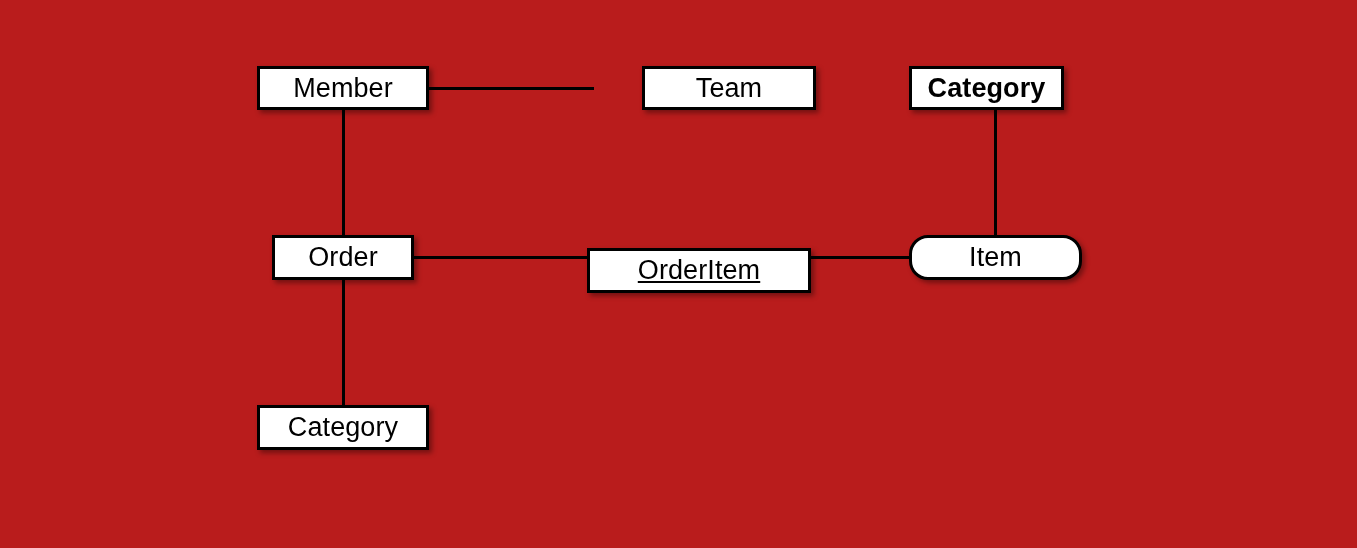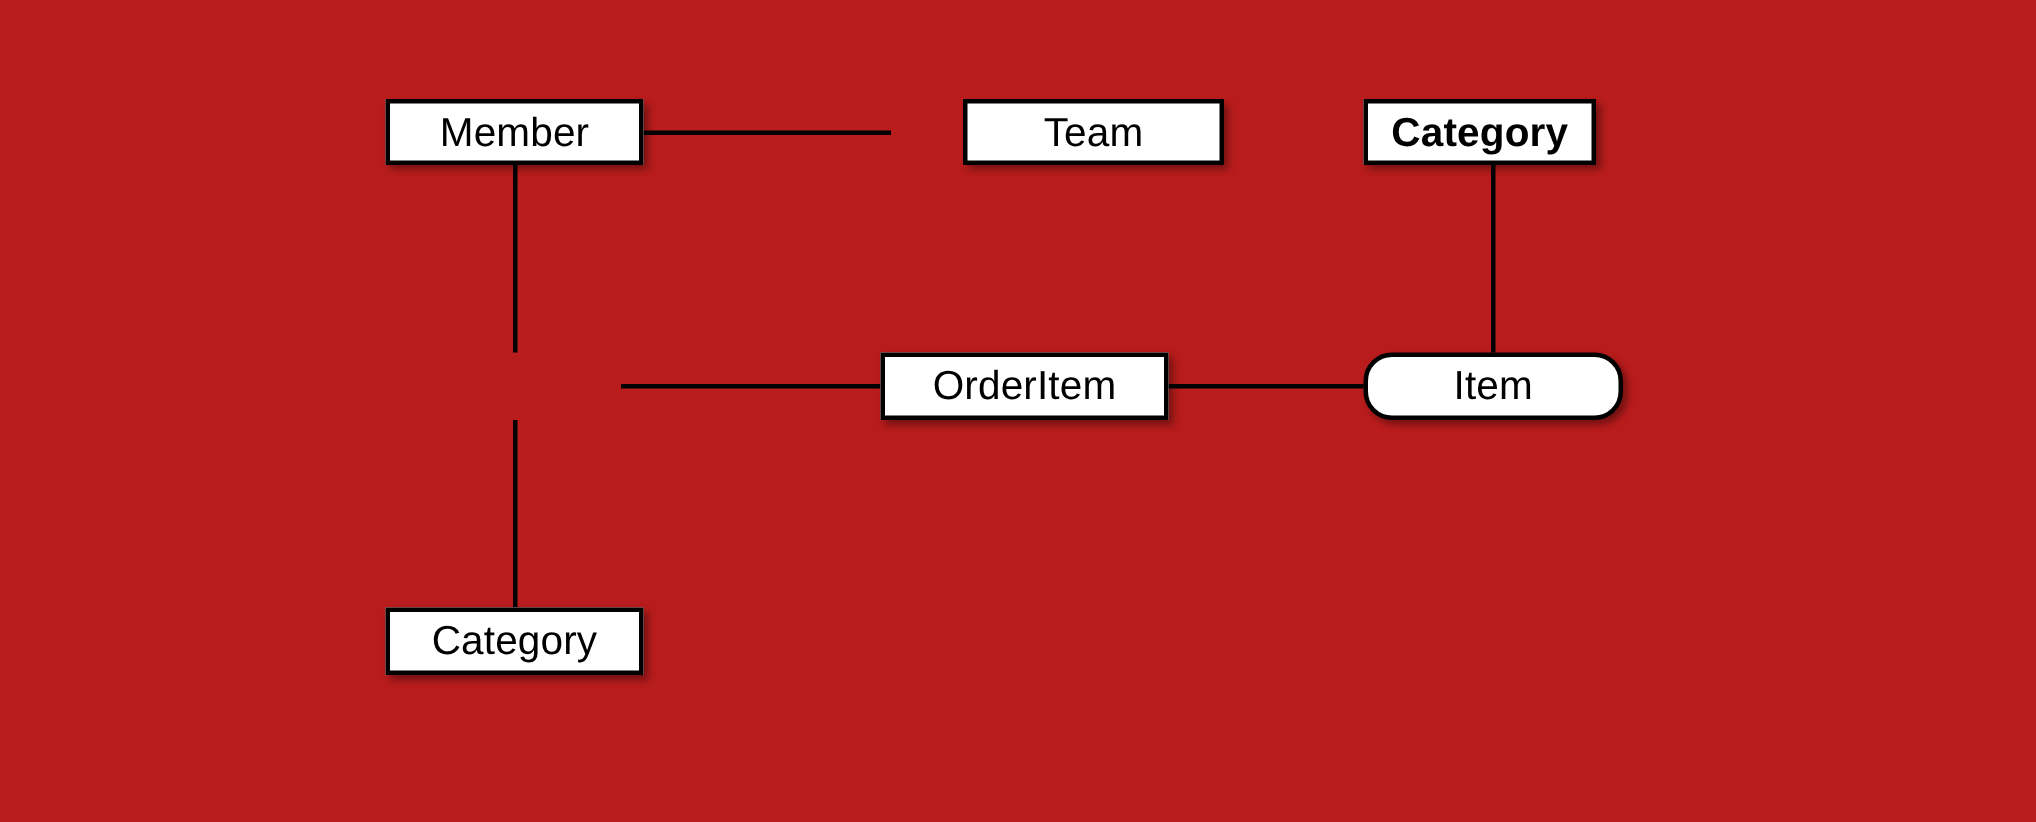--- a/index.html
+++ b/index.html
@@ -59,21 +59,24 @@
     <div class="edge edge-v" style="left: 342px; top: 280px; height: 125px;"></div>
     <div class="entity-node" style="left: 257px; top: 66px; width: 172px; height: 44px;">
       <span class="entity-label">Member</span>
     </div>
     <div class="entity-node" style="left: 594px; top: 66px; width: 174px; height: 44px; margin-left: 48px;">
       <span class="entity-label">Team</span>
     </div>
     <div class="entity-node" style="left: 909px; top: 66px; width: 155px; height: 44px; font-weight: bold;">
       <span class="entity-label">Category</span>
     </div>
-    <div class="entity-node" style="left: 587px; top: 235px; width: 192px; height: 45px;">
+    <div class="entity-node" style="left: 272px; top: 235px; width: 142px; height: 45px;">
+      <span class="entity-label">Order</span>
+    </div>
+    <div class="entity-node" style="left: 587px; top: 248px; width: 224px; height: 45px; text-decoration: underline;">
       <span class="entity-label">OrderItem</span>
     </div>
     <div class="entity-node" style="left: 909px; top: 235px; width: 173px; height: 45px; border-radius: 19px;">
       <span class="entity-label">Item</span>
     </div>
     <div class="entity-node" style="left: 257px; top: 405px; width: 172px; height: 45px;">
       <span class="entity-label">Category</span>
     </div>
   </div>
 

